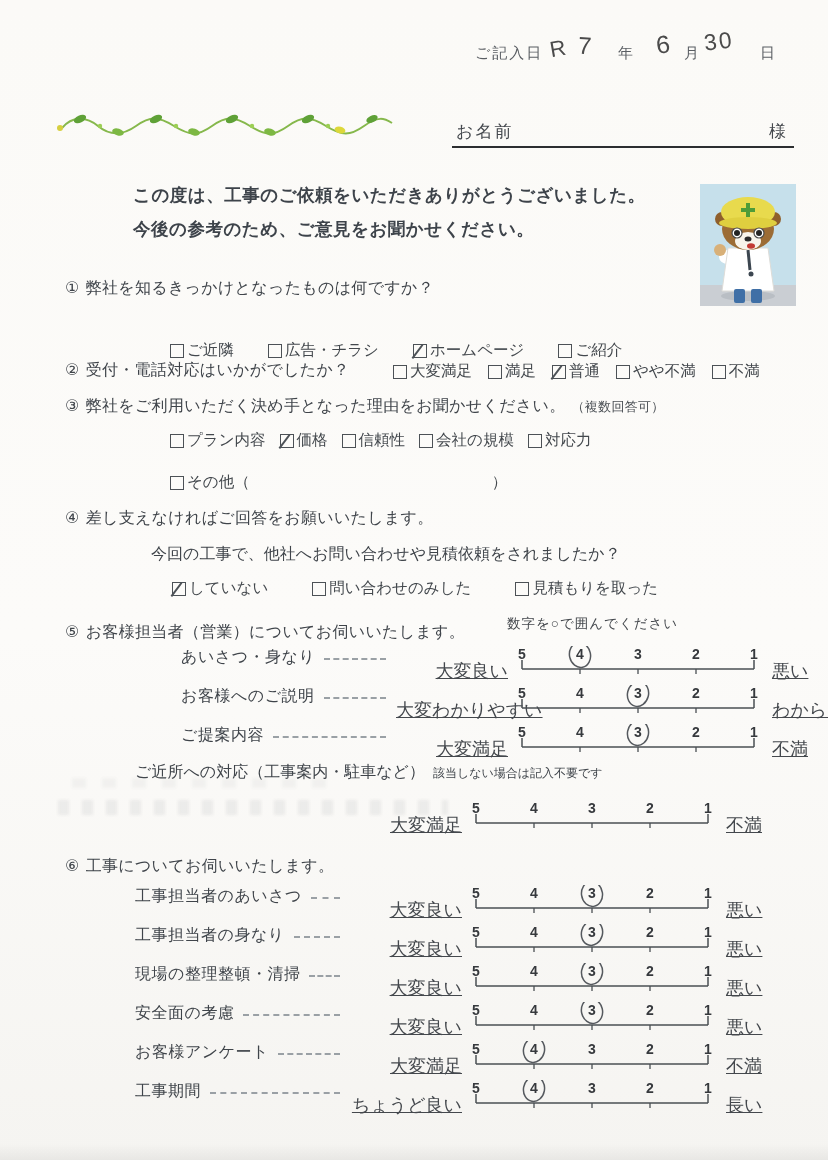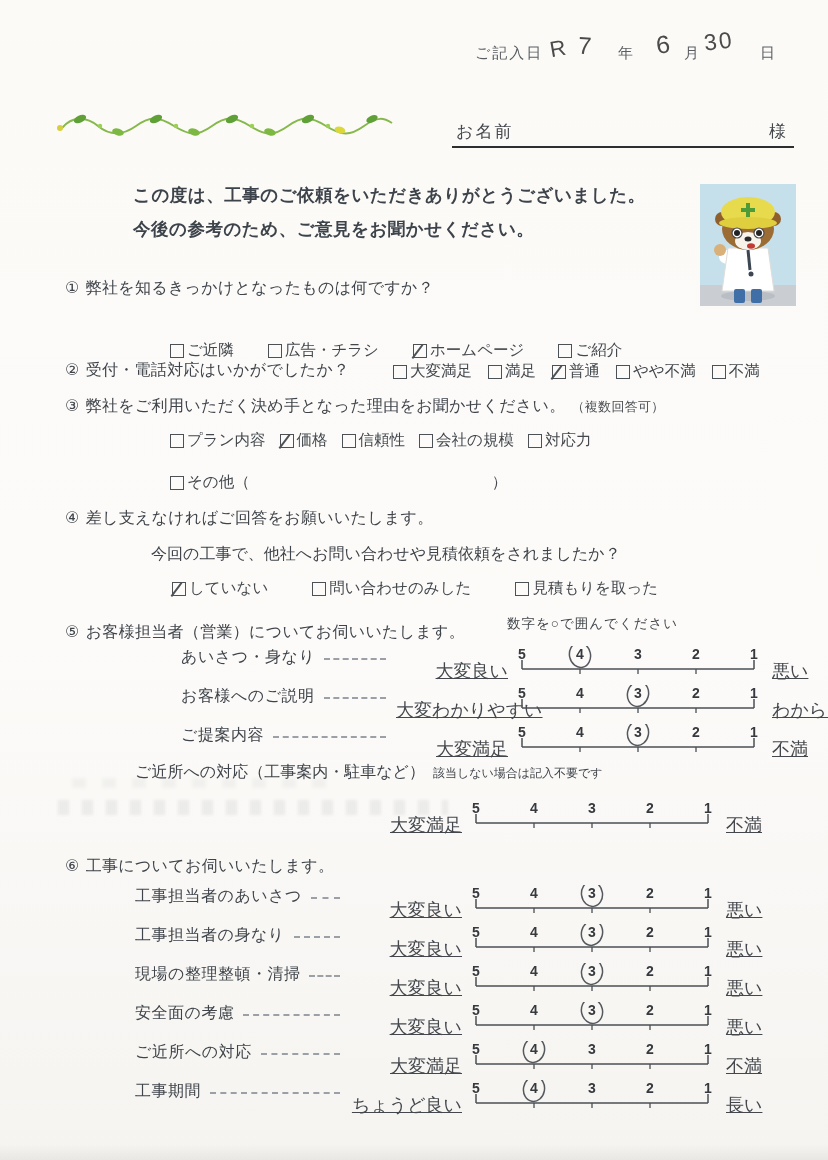--- a/index.html
+++ b/index.html
@@ -407,21 +407,21 @@
           <path d="M8 23 V14" stroke="#4a4f53" stroke-width="1.5" fill="none"></path>
           <path d="M240 23 V14" stroke="#4a4f53" stroke-width="1.5" fill="none"></path>
           <path d="M66 23 V28" stroke="#4a4f53" stroke-width="1.3" fill="none"></path>
           <path d="M124 23 V28" stroke="#4a4f53" stroke-width="1.3" fill="none"></path>
           <path d="M182 23 V28" stroke="#4a4f53" stroke-width="1.3" fill="none"></path>
           <ellipse cx="124" cy="9" rx="10.5" ry="12.5" fill="none" stroke="#55595e" stroke-width="1.5" transform="rotate(-14 124 9)"></ellipse>
         </svg>
         <span class="anchor right">悪い</span>
       </div>
       <div class="scale-row">
-        <span class="row-label">ご近所への対応</span>
+        <span class="row-label">お客様アンケート</span>
         <div class="leader"></div>
         <span class="anchor left">大変満足</span>
         <svg class="scale-svg" width="250" height="32" viewBox="0 0 250 32">
           <text x="8" y="13" text-anchor="middle" font-size="14" font-weight="600" fill="#36393d">5</text>
           <text x="66" y="13" text-anchor="middle" font-size="14" font-weight="600" fill="#36393d">4</text>
           <text x="124" y="13" text-anchor="middle" font-size="14" font-weight="600" fill="#36393d">3</text>
           <text x="182" y="13" text-anchor="middle" font-size="14" font-weight="600" fill="#36393d">2</text>
           <text x="240" y="13" text-anchor="middle" font-size="14" font-weight="600" fill="#36393d">1</text>
           <path d="M8 23 H240" stroke="#4a4f53" stroke-width="1.7" fill="none"></path>
           <path d="M8 23 V14" stroke="#4a4f53" stroke-width="1.5" fill="none"></path>

